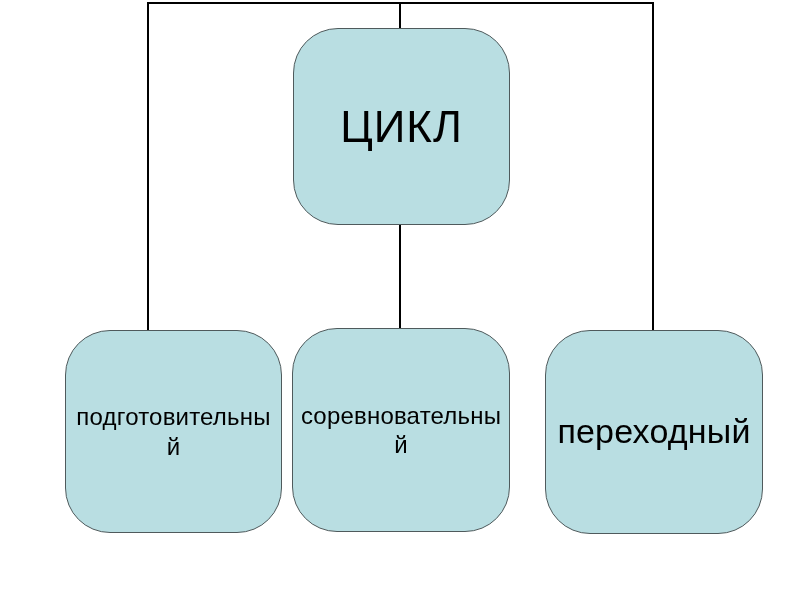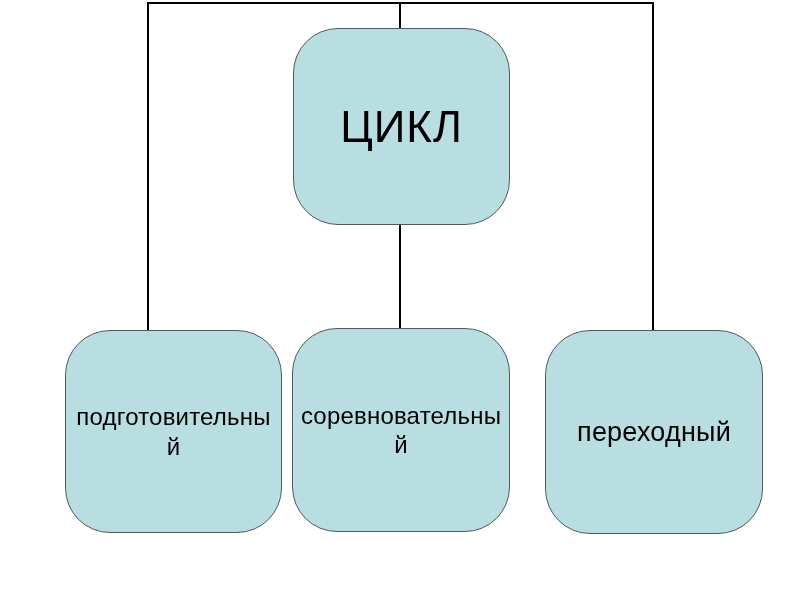--- a/index.html
+++ b/index.html
@@ -48,21 +48,21 @@
     line-height: 1.22;
     letter-spacing: 0.2px;
   }
   #node-cycle        { left: 293px; top: 28px;  width: 217px; height: 197px; }
   #node-cycle .node-label { font-size: 44px; letter-spacing: 1px; }
   #node-preparatory  { left: 56px;  top: 330px; width: 217px; height: 203px; margin-left: 9px; }
   #node-competitive  { left: 292px; top: 328px; width: 218px; height: 204px; }
   #node-transitional { left: 545px; top: 330px; width: 218px; height: 204px; }
   #node-preparatory .node-label,
   #node-competitive .node-label { font-size: 24px; }
-  #node-transitional .node-label { font-size: 27px; }
+  #node-transitional .node-label { font-size: 34px; }
 </style>
 </head>
 <body>
 
 <div class="canvas">
 
   <div class="connector h" id="conn-top"></div>
   <div class="connector v" id="conn-left"></div>
   <div class="connector v" id="conn-mid-upper"></div>
   <div class="connector v" id="conn-mid-lower"></div>

